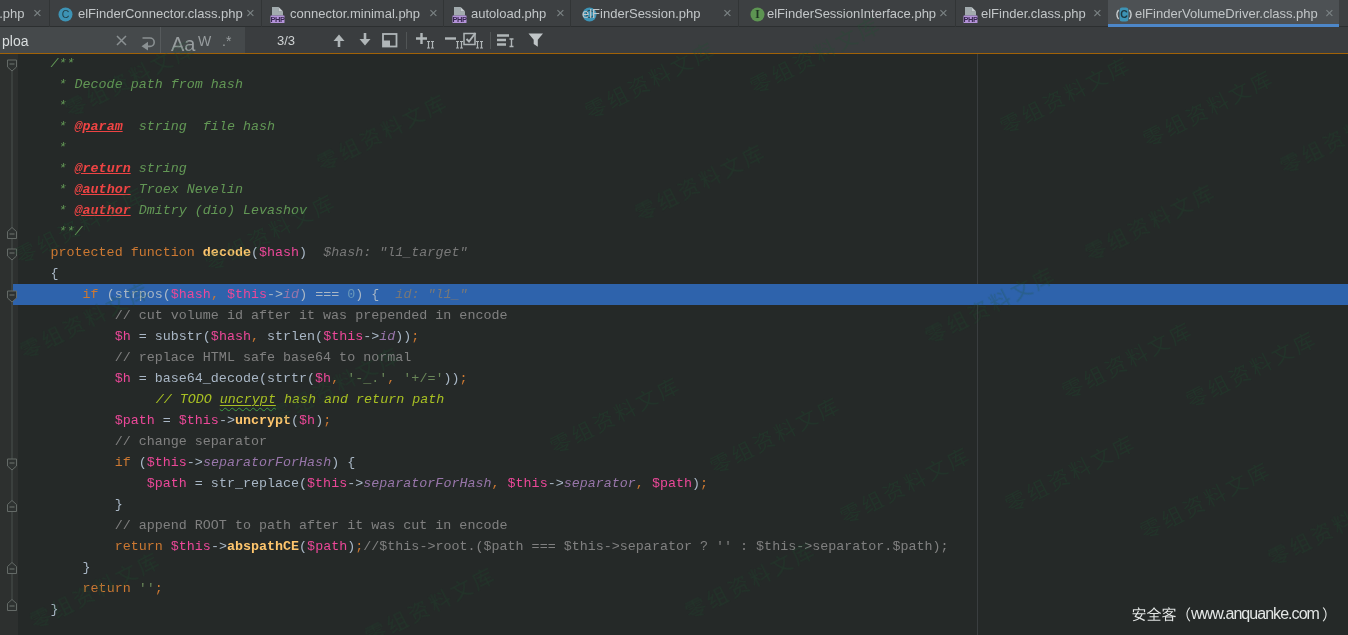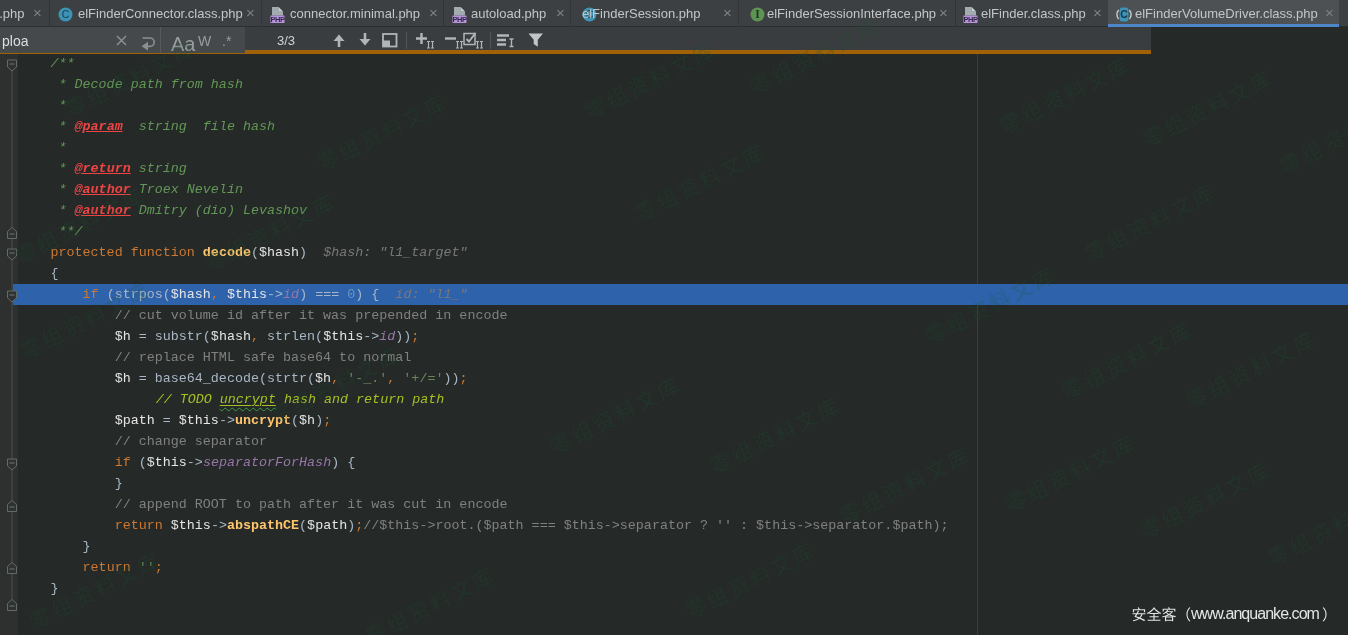--- a/index.html
+++ b/index.html
@@ -3,31 +3,31 @@
 * { margin:0; padding:0; box-sizing:border-box; }
 html,body { width:1348px; height:635px; overflow:hidden; background:#252928; }
 #app { position:relative; width:1348px; height:635px; font-family:"Liberation Sans",sans-serif; }
 .abs { position:absolute; }
 #tabbar { position:absolute; left:0; top:0; width:1348px; height:27px; background:#3d4042; border-bottom:1px solid #2c2f30; }
 .ttext { position:absolute; top:6px; font-size:13px; color:#c2c6c8; white-space:pre; }
 .tclose { position:absolute; top:4px; font-size:15px; color:#7b8284; }
 .tsep { position:absolute; top:0; width:1px; height:27px; background:#323536; }
 .atab { position:absolute; left:1108px; top:0; width:231px; height:27px; background:#4d5154; }
 .aline { position:absolute; left:1108px; top:24px; width:231px; height:3px; background:#4d87c9; z-index:3; }
-#findbar { position:absolute; left:0; top:27px; width:1151px; height:27px; background:#3a3d3f; border-bottom:4px solid #a16207; }
+#findbar { position:absolute; left:0; top:27px; width:1348px; height:27px; background:#3a3d3f; border-bottom:1px solid #a16207; }
 .ffield { position:absolute; left:0; top:0; width:245px; height:26px; background:#45494b; }
 .fsep { position:absolute; top:0; width:1px; height:26px; background:#565a5c; }
 .fsep2 { position:absolute; top:5px; width:1px; height:17px; background:#515556; }
 .ftext { position:absolute; top:6px; white-space:pre; }
 #editor { position:absolute; left:0; top:54px; width:1348px; height:581px; background:#252928; }
 #selbar { position:absolute; left:13px; top:229.5px; width:1335px; height:21px; background:#2e63ac; z-index:1; }
 #marginline { position:absolute; left:977px; top:0; width:1px; height:581px; background:#3a3e40; z-index:0; }
 #code { position:absolute; left:50.5px; top:-1.5px; z-index:2; font-family:"Liberation Mono",monospace; font-size:13.36px; line-height:21px; color:#a9b7c6; }
 .ln { height:21px; white-space:pre; }
-.k { color:#cc7832; } .v { color:#e5e5e5; } .fi { color:#9876aa; font-style:italic; }
+.k { color:#cc7832; } .v { color:#ec4899; } .fi { color:#9876aa; font-style:italic; }
 .y { color:#ffc66d; font-weight:bold; } .s { color:#6a8759; } .n { color:#6897bb; }
 .c { color:#808080; } .d { color:#629755; font-style:italic; }
 .dt { color:#ef4444; font-style:italic; font-weight:bold; text-decoration:underline; }
 .td { color:#a8c023; font-style:italic;margin-left:41px; }
 .wavy { text-decoration:underline wavy #3f9b43; text-decoration-thickness:1px; text-underline-offset:4px; }
 .tdu { text-decoration:underline solid #a8c023; text-decoration-thickness:1px; text-underline-offset:2px; }
 .h { color:#787878; font-style:italic; } .p { color:#cc7832; }
 #gutterwrap { position:absolute; left:0; top:0; width:24px; height:581px; z-index:3; }
 </style></head>
 <body>
@@ -165,20 +165,21 @@
 <div class="ln">{</div>
 <div class="ln">    <span class="k">if</span> (strpos(<span class="v">$hash</span><span class="p">,</span> <span class="v">$this</span>-&gt;<span class="fi">id</span>) === <span class="n">0</span>) {  <span class="h">id: "l1_"</span></div>
 <div class="ln">        <span class="c">// cut volume id after it was prepended in encode</span></div>
 <div class="ln">        <span class="v">$h</span> = substr(<span class="v">$hash</span><span class="p">,</span> strlen(<span class="v">$this</span>-&gt;<span class="fi">id</span>))<span class="p">;</span></div>
 <div class="ln">        <span class="c">// replace HTML safe base64 to normal</span></div>
 <div class="ln">        <span class="v">$h</span> = base64_decode(strtr(<span class="v">$h</span><span class="p">,</span> <span class="s">'-_.'</span><span class="p">,</span> <span class="s">'+/='</span>))<span class="p">;</span></div>
 <div class="ln">        <span class="td">// TODO <span class="wavy"><span class="tdu">uncrypt</span></span> hash and return path</span></div>
 <div class="ln">        <span class="v">$path</span> = <span class="v">$this</span>-&gt;<span class="y">uncrypt</span>(<span class="v">$h</span>)<span class="p">;</span></div>
 <div class="ln">        <span class="c">// change separator</span></div>
 <div class="ln">        <span class="k">if</span> (<span class="v">$this</span>-&gt;<span class="fi">separatorForHash</span>) {</div>
+<div class="ln">            <span class="v">$path</span> = str_replace(<span class="v">$this</span>-&gt;<span class="fi">separatorForHash</span><span class="p">,</span> <span class="v">$this</span>-&gt;<span class="fi">separator</span><span class="p">,</span> <span class="v">$path</span>)<span class="p">;</span></div>
 <div class="ln">        }</div>
 <div class="ln">        <span class="c">// append ROOT to path after it was cut in encode</span></div>
 <div class="ln">        <span class="k">return</span> <span class="v">$this</span>-&gt;<span class="y">abspathCE</span>(<span class="v">$path</span>)<span class="p">;</span><span class="c">//$this-&gt;root.($path === $this-&gt;separator ? '' : $this-&gt;separator.$path);</span></div>
 <div class="ln">    }</div>
 <div class="ln">    <span class="k">return</span> <span class="s">''</span><span class="p">;</span></div>
 <div class="ln">}</div>
 </div>
 <div id="gutterwrap">
         <svg class="abs" style="left:0;top:0" width="24" height="581">
           <path d="M12,16 V546" stroke="#4b514e" stroke-width="1"></path>

